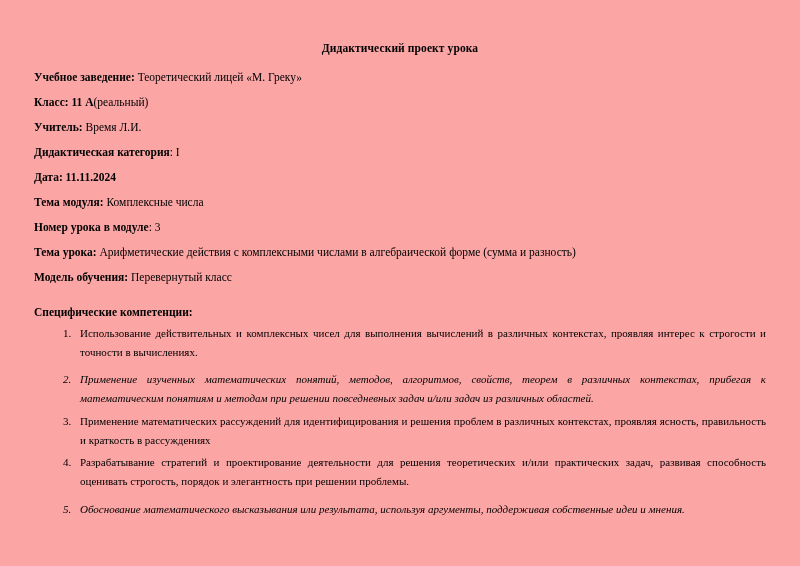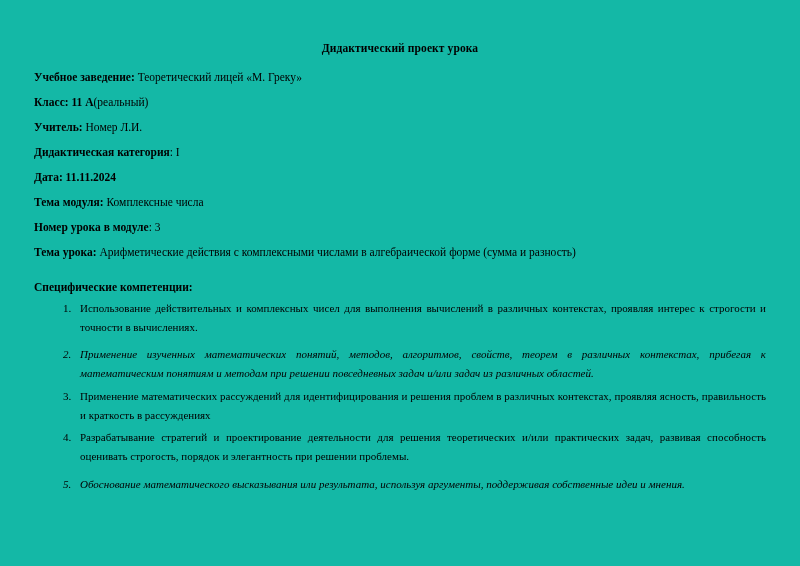--- a/index.html
+++ b/index.html
@@ -11,21 +11,21 @@
     height: 566px;
     background: #ffffff;
     font-family: "Liberation Serif", serif;
     color: #000000;
     overflow: hidden;
   }
   .page {
     position: relative;
     width: 800px;
     height: 566px;
-    background: #14b8a6;
+    background: #fca5a5;
     box-sizing: border-box;
     padding: 30px 34px 0 34px;
   }
   .doc-title {
     text-align: center;
     font-weight: bold;
     font-size: 11.5px;
     margin: 12px 0 16px 0;
     letter-spacing: 0.1px;
   }
@@ -71,21 +71,21 @@
   <div class="field-line">
     <span class="field-label">Учебное заведение:</span><span class="field-value"> Теоретический лицей «М. Греку»</span>
   </div>
 
 
   <div class="field-line">
     <span class="field-label">Класс: 11 А</span><span class="field-value">(реальный)</span>
   </div>
 
   <div class="field-line">
-    <span class="field-label">Учитель:</span><span class="field-value"> Номер Л.И.</span>
+    <span class="field-label">Учитель:</span><span class="field-value"> Время Л.И.</span>
   </div>
 
   <div class="field-line">
     <span class="field-label">Дидактическая категория</span><span class="field-value">: I</span>
   </div>
 
   <div class="field-line">
     <span class="field-label">Дата: 11.11.2024</span><span class="field-value"></span>
   </div>
 
@@ -96,20 +96,23 @@
 
   <div class="field-line">
     <span class="field-label">Номер урока в модуле</span><span class="field-value">: 3</span>
   </div>
 
   <div class="field-line">
     <span class="field-label">Тема урока:</span><span class="field-value"> Арифметические действия с комплексными числами в алгебраической форме (сумма и разность)</span>
   </div>
 
 
+  <div class="field-line">
+    <span class="field-label">Модель обучения:</span><span class="field-value"> Перевернутый класс</span>
+  </div>
 
   <div class="section-head">Специфические компетенции:</div>
 
   <ol class="comp-list">
     <li>Использование  действительных и комплексных  чисел для выполнения вычислений в различных контекстах, проявляя интерес к строгости  и точности в вычислениях.</li>
     <li class="italic-item">Применение изученных математических понятий, методов, алгоритмов, свойств, теорем в различных контекстах, прибегая к математическим понятиям и методам при решении повседневных задач и/или задач из различных областей.</li>
     <li>Применение математических рассуждений для идентифицирования   и решения проблем в различных контекстах, проявляя   ясность, правильность и краткость в рассуждениях</li>
     <li>Разрабатывание стратегий и проектирование деятельности для решения теоретических и/или практических задач, развивая способность оценивать строгость, порядок и элегантность при решении проблемы.</li>
     <li class="italic-item">Обоснование математического высказывания или результата, используя аргументы, поддерживая  собственные идеи и мнения.</li>
   </ol>

